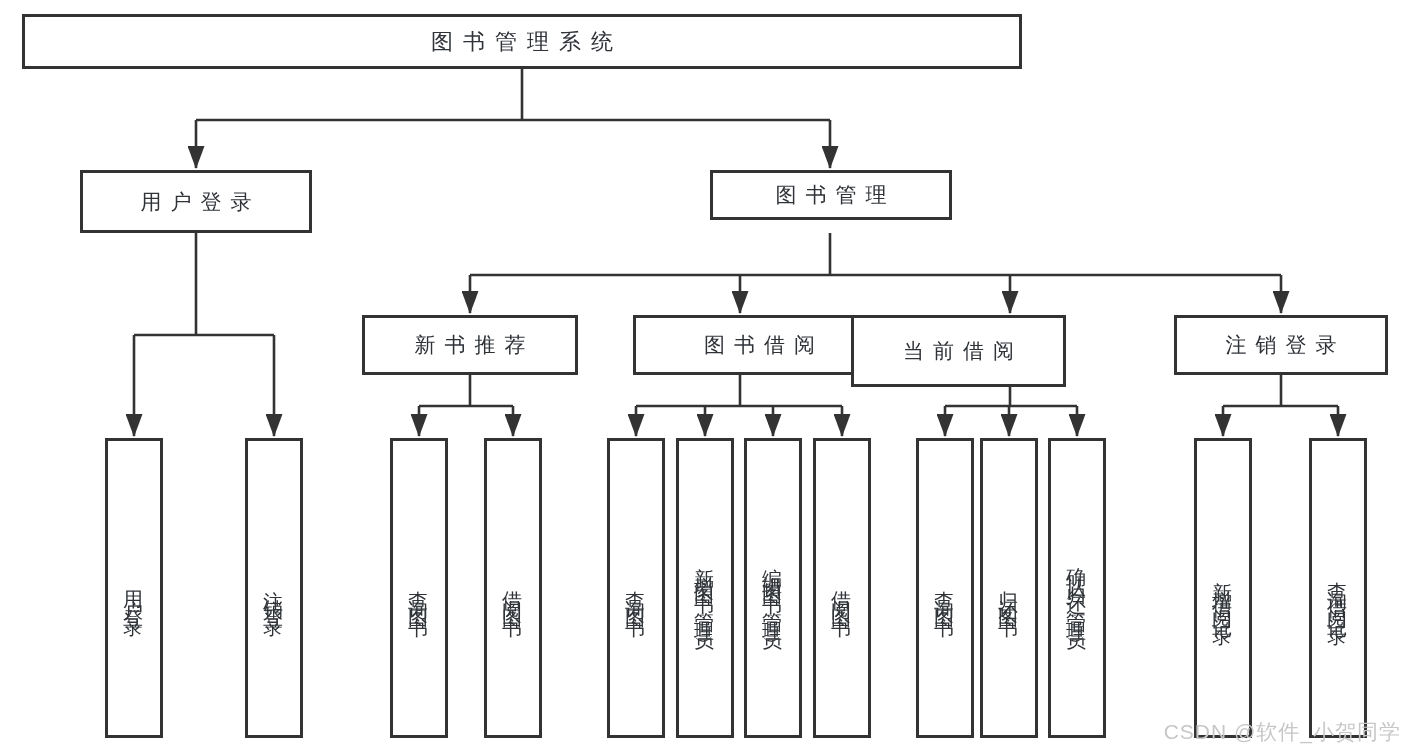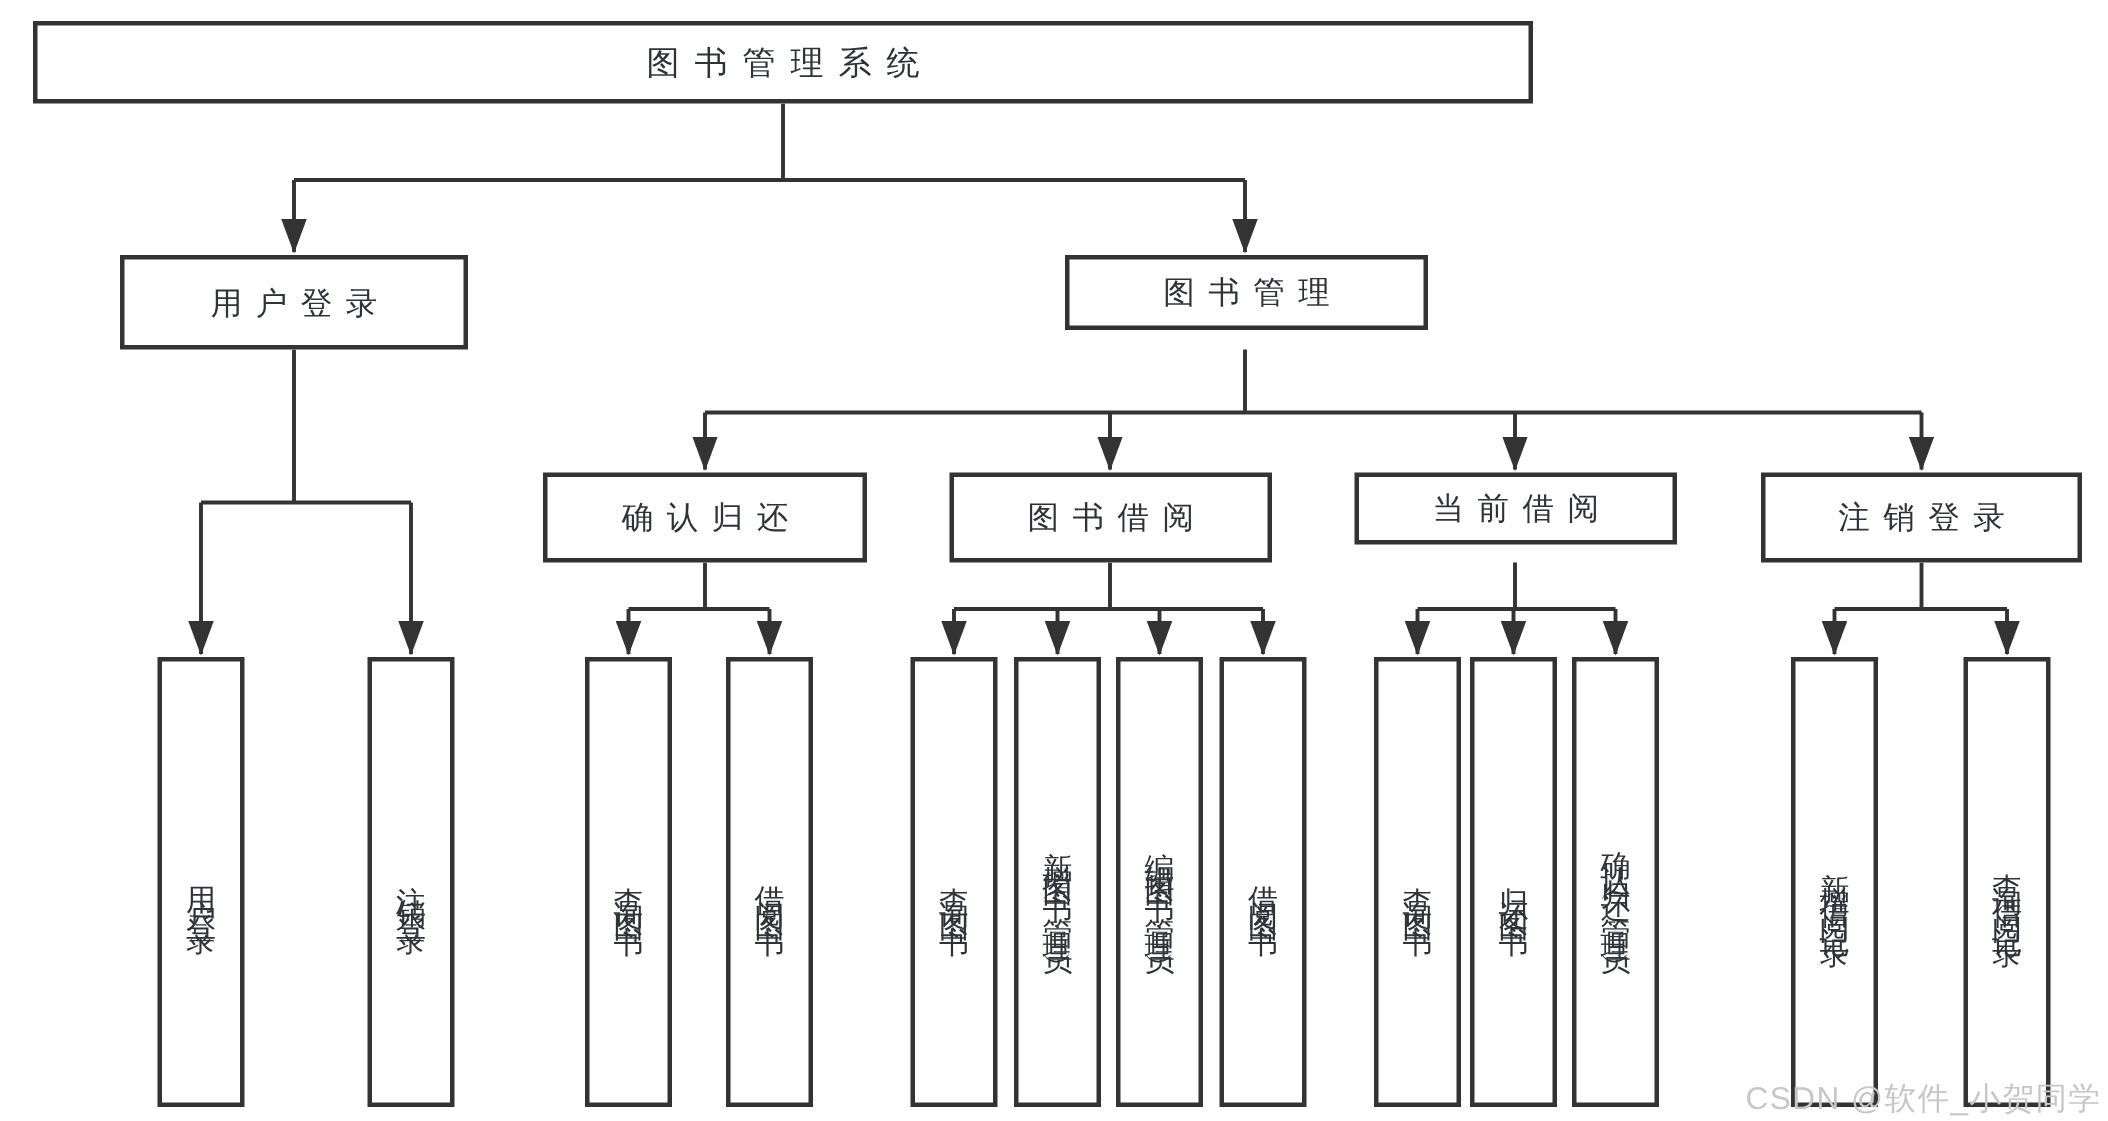--- a/index.html
+++ b/index.html
@@ -122,26 +122,26 @@
   </div>
 
   <div class="node h-node" style="left:80px; top:170px; width:232px; height:63px;">
     <span>用户登录</span>
   </div>
   <div class="node h-node" style="left:710px; top:170px; width:242px; height:50px;">
     <span>图书管理</span>
   </div>
 
   <div class="node h-node" style="left:362px; top:315px; width:216px; height:60px;">
-    <span>确认归还</span>
+    <span>新书推荐</span>
   </div>
-  <div class="node h-node" style="left:633px; top:315px; width:215px; height:60px;">
+  <div class="node h-node" style="left:633px; top:315px; width:253px; height:60px;">
     <span>图书借阅</span>
   </div>
-  <div class="node h-node" style="left:903px; top:315px; width:215px; height:48px;">
+  <div class="node h-node" style="left:851px; top:315px; width:215px; height:72px;">
     <span>当前借阅</span>
   </div>
   <div class="node h-node" style="left:1174px; top:315px; width:214px; height:60px;">
     <span>注销登录</span>
   </div>
 
   <div class="node v-node" style="left:105px; top:438px; width:58px; height:300px;">
     <span>用户登录</span>
   </div>
   <div class="node v-node" style="left:245px; top:438px; width:58px; height:300px;">

